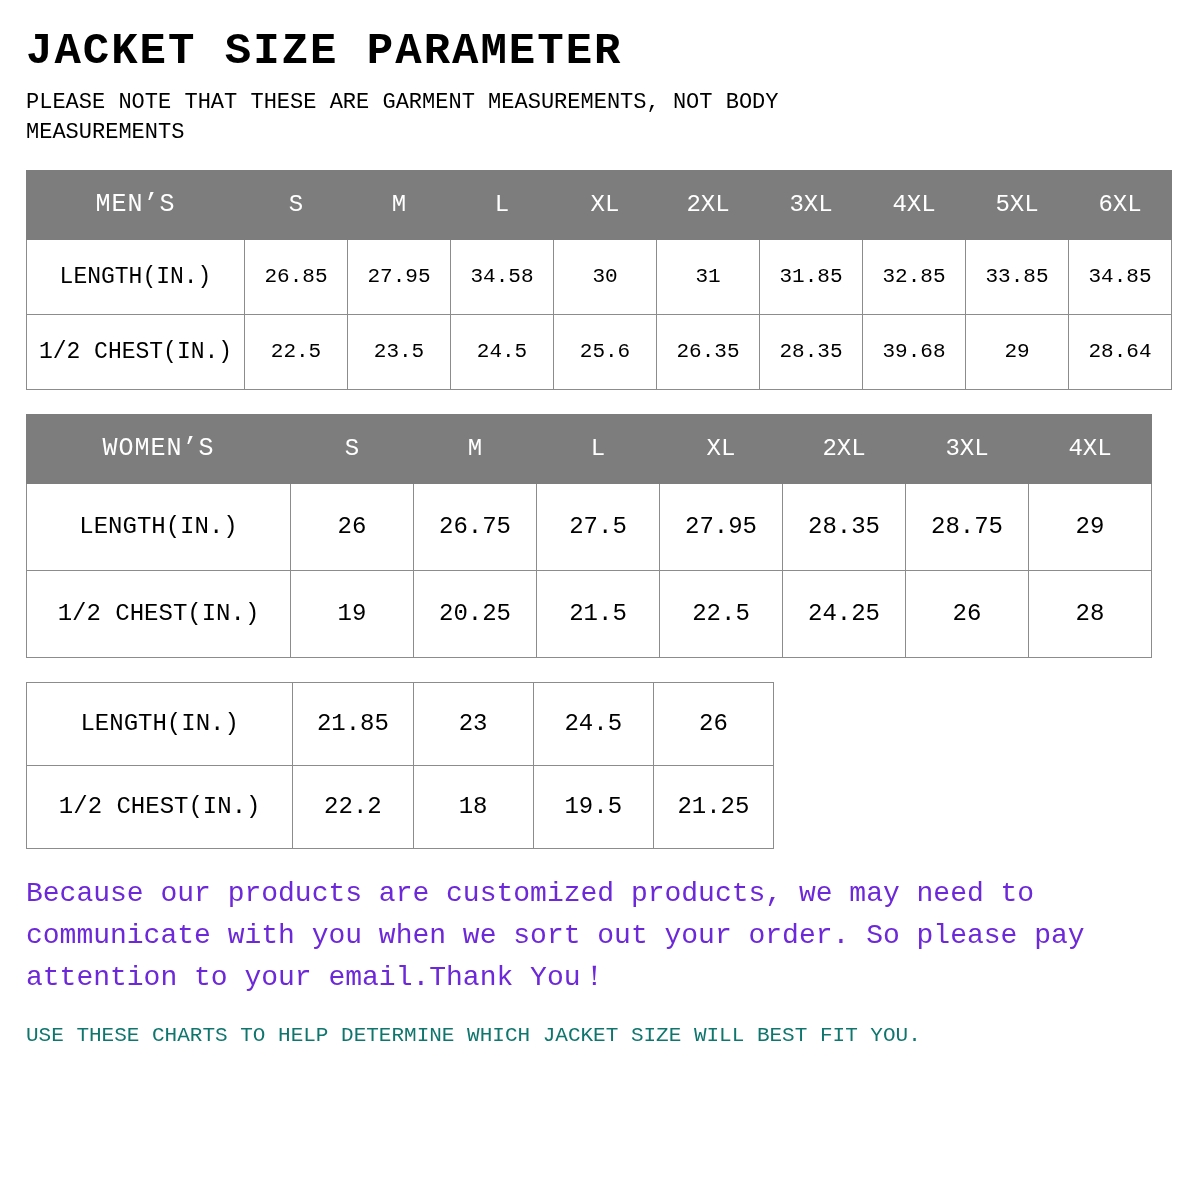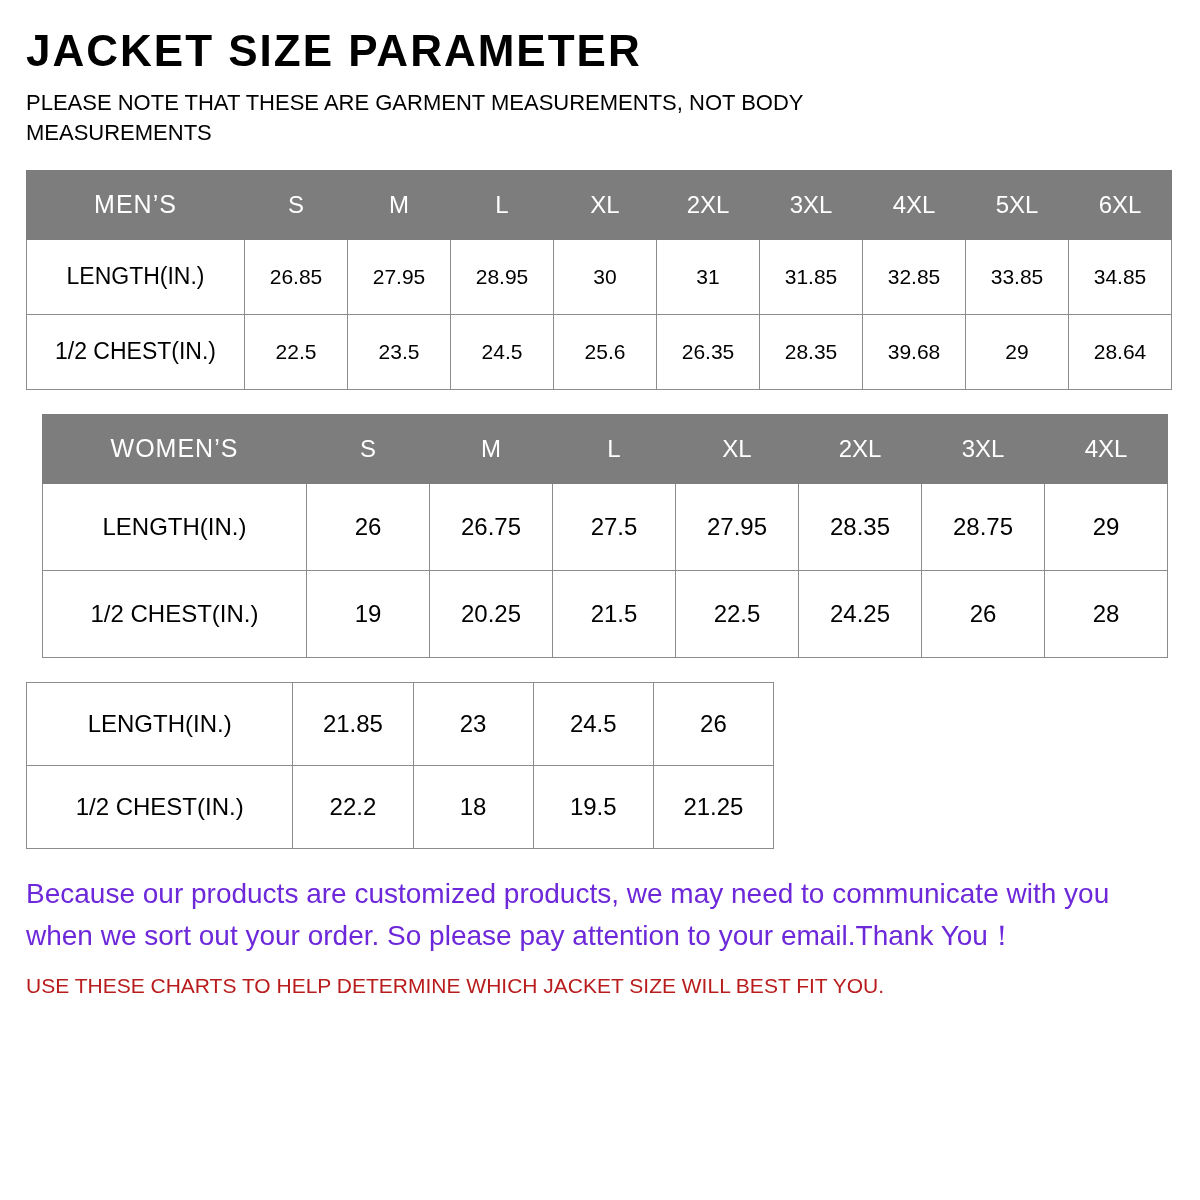--- a/index.html
+++ b/index.html
@@ -13,20 +13,21 @@
     font-family: "Liberation Sans", sans-serif;
     color: #000000;
     overflow: hidden;
   }
   .page {
     width: 1200px;
     height: 1200px;
     box-sizing: border-box;
     padding: 28px 30px 0 26px;
     position: relative;
+    font-family: Liberation Mono, monospace;
   }
   .title {
     font-size: 44px;
     font-weight: bold;
     letter-spacing: 2px;
     margin: 0 0 14px 0;
     line-height: 1.05;
     color: #000;
   }
   .note-red {
@@ -68,21 +69,21 @@
     text-align: center;
   }
   
   .men-table { width: 1040px; }
   .men-table col.lbl { width: 218px; }
   .men-table col.val { width: 103px; }
   .men-table tr:not(.header-row) td { height: 74px; }
   .men-table tr.header-row td { height: 72px; }
 
   
-  .women-table { width: 926px; margin-left: 16px; }
+  .women-table { width: 926px; }
   .women-table col.lbl { width: 264px; }
   .women-table col.val { width: 123px; }
   .women-table tr:not(.header-row) td { height: 86px; font-size: 24px; }
   .women-table tr.header-row td { height: 86px; font-size: 27px; }
   .women-table td.rowlabel { font-size: 25px; }
 
   
   .youth-table { width: 748px; }
   .youth-table col.lbl { width: 266px; }
   .youth-table col.val { width: 120px; }
@@ -91,24 +92,24 @@
   .youth-table td.rowlabel { font-size: 25px; }
 
   .footer-red {
     color: #6d28d9;
     font-size: 28px;
     line-height: 1.5;
     margin: 22px 0 0 0;
     max-width: 1140px;
   }
   .footer-red2 {
-    color: #b91c1c;
+    color: #0f766e;
     font-size: 21px;
     line-height: 1.4;
-    margin: 14px 0 0 0;
+    margin: 22px 0 0 0;
     max-width: 1140px;
   }
 </style>
 </head>
 <body>
 
 <div class="page">
 
   <h1 class="title">JACKET SIZE PARAMETER</h1>
 
@@ -137,21 +138,21 @@
         <td>2XL</td>
         <td>3XL</td>
         <td>4XL</td>
         <td>5XL</td>
         <td>6XL</td>
       </tr>
       <tr>
         <td class="rowlabel">LENGTH(IN.)</td>
         <td>26.85</td>
         <td>27.95</td>
-        <td>28.95</td>
+        <td>34.58</td>
         <td>30</td>
         <td>31</td>
         <td>31.85</td>
         <td>32.85</td>
         <td>33.85</td>
         <td>34.85</td>
       </tr>
       <tr>
         <td class="rowlabel">1/2 CHEST(IN.)</td>
         <td>22.5</td>

